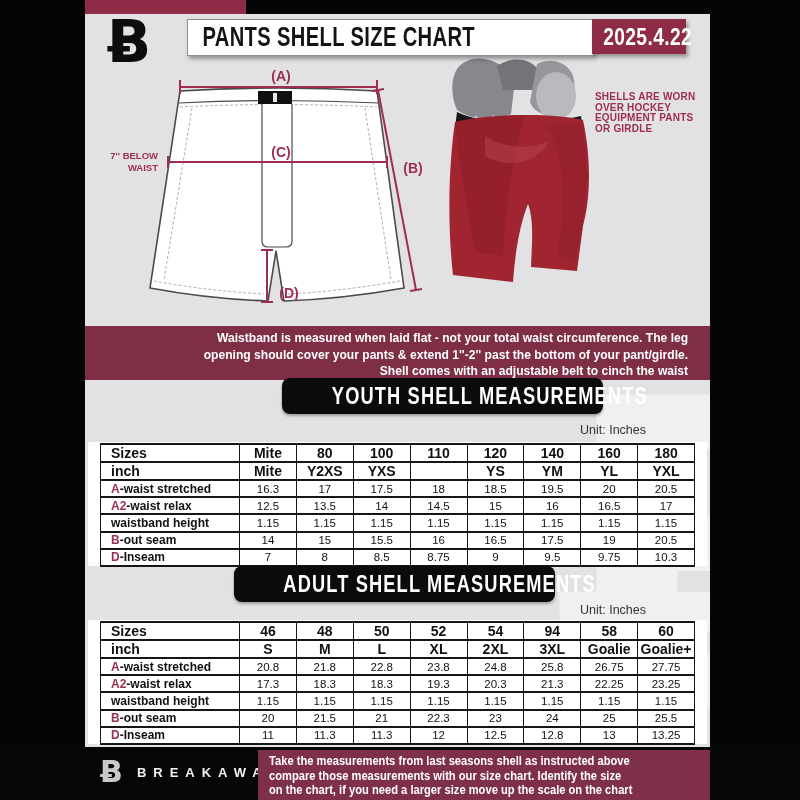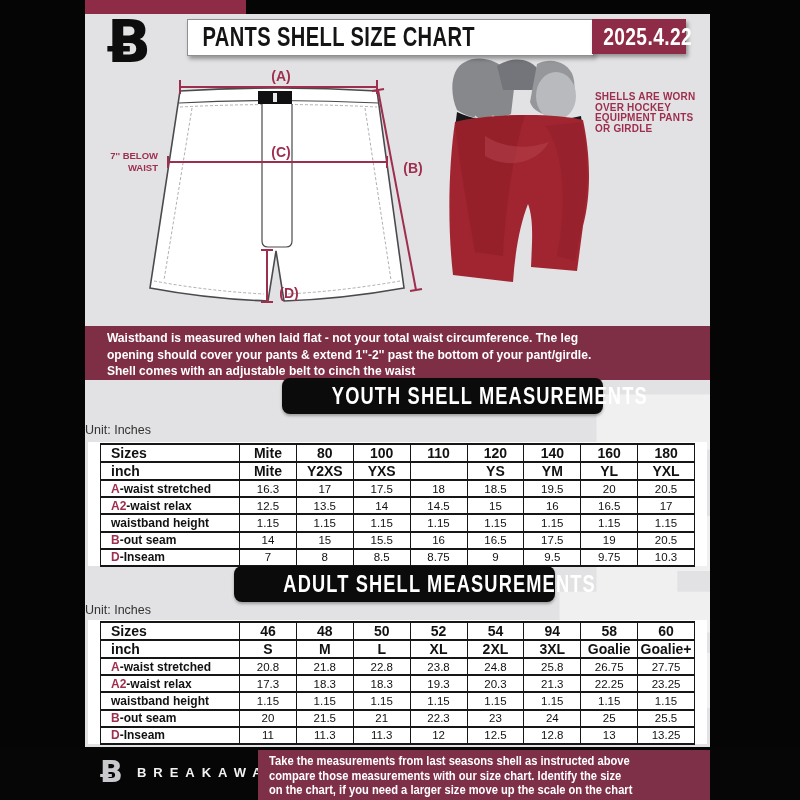--- a/index.html
+++ b/index.html
@@ -23,30 +23,30 @@
             box-shadow:2px 3px 4px rgba(0,0,0,.35);text-align:center;z-index:2;}
   .date-box .t{display:inline-block;transform:scaleX(.8);transform-origin:center;
                font-size:24px;font-weight:bold;line-height:35px;color:#ffffff;letter-spacing:.5px;}
   
   .diagram-svg{position:absolute;left:15px;top:56px;z-index:1;}
   .pants-svg{position:absolute;left:360px;top:42px;z-index:1;}
   .shells-note{position:absolute;left:510px;top:78px;width:115px;z-index:3;
                color:#9e2e4e;font-weight:bold;font-size:10px;line-height:10.5px;letter-spacing:.2px;}
   
   .notice{position:absolute;left:0;top:312px;width:625px;height:54px;background:#7e2e45;
-          text-align:left;color:#fff;z-index:2;padding-top:0;}
+          text-align:right;color:#fff;z-index:2;padding-top:0;}
   .notice .ln{display:block;transform:scaleX(.93);transform-origin:center;
               font-size:13px;font-weight:bold;line-height:16.5px;}
   .notice .ln:first-child{margin-top:4px;}
   
   .sec-banner{position:absolute;left:149px;width:321px;height:36px;background:#0b0b0b;
               border-radius:8px;text-align:center;box-shadow:0 2px 3px rgba(0,0,0,.3);z-index:2;}
   .sec-banner .t{display:inline-block;transform:scaleX(.76);transform-origin:center;color:#fff;
                  font-size:24px;font-weight:bold;line-height:36px;letter-spacing:1.5px;white-space:nowrap;}
-  .unit{position:absolute;left:0;width:561px;text-align:left;font-size:12.5px;color:#333;z-index:2;}
+  .unit{position:absolute;left:0;width:561px;text-align:right;font-size:12.5px;color:#333;z-index:2;}
   
   .panel{position:absolute;left:3px;width:619px;height:124px;background:#ffffff;z-index:1;}
   .stable{position:absolute;left:12px;top:1px;width:595px;height:122px;display:flex;
           flex-direction:column;border-top:2px solid #161616;z-index:2;}
   .trow{flex:1;display:grid;grid-template-columns:140px repeat(8,1fr);
         border-bottom:2px solid #161616;background:#fff;}
   .tcell{border-right:1px solid #161616;display:flex;align-items:center;justify-content:center;
          font-size:11.5px;color:#111;overflow:hidden;}
   .tcell.tlabel{border-left:1px solid #161616;justify-content:flex-start;padding-left:10px;
                 font-weight:bold;font-size:12px;}

